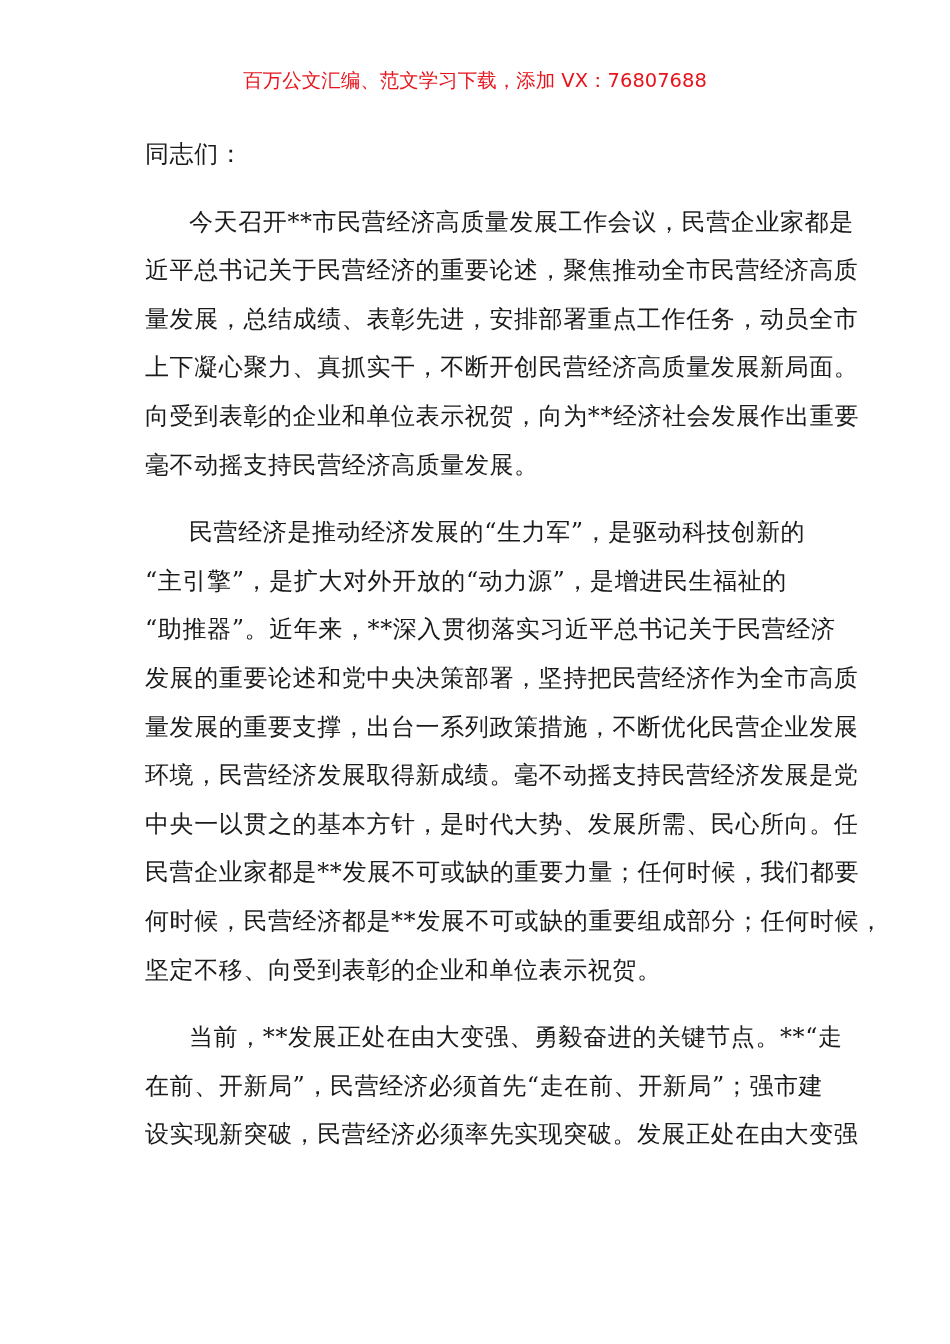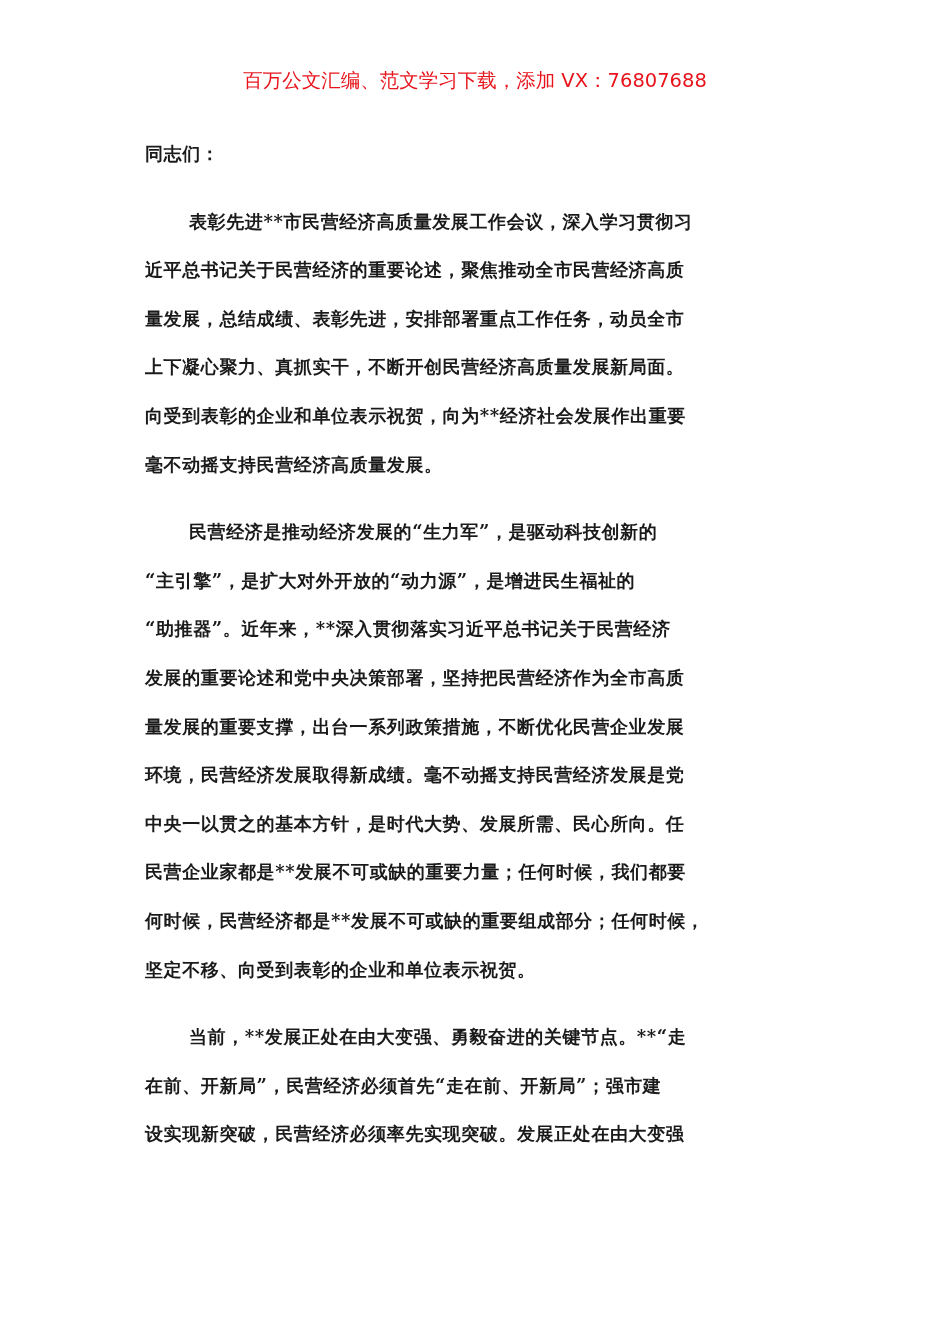--- a/index.html
+++ b/index.html
@@ -29,43 +29,42 @@
       position: absolute;
       left: 145px;
       top: 137px;
       width: 662px;
       font-family: "DejaVu Serif", serif;
       color: #1a1a1a;
     }
     .line {
       height: 48.6px;
       line-height: 34px;
-      font-size: 18px;
+      font-size: 24px;
       white-space: nowrap;
       letter-spacing: 0.6px;
-      font-weight: bold;
     }
     .para-gap {
       height: 19px;
     }
     .indent {
       padding-left: 44px;
     }
   </style>
 </head>
 <body>
 
 <div class="header">百万公文汇编、范文学习下载，添加 VX：76807688</div>
 
 <div class="page">
   <div class="line">同志们：</div>
   <div class="para-gap"></div>
 
   <div class="paragraph">
-    <div class="line indent">表彰先进**市民营经济高质量发展工作会议，深入学习贯彻习</div>
+    <div class="line indent">今天召开**市民营经济高质量发展工作会议，民营企业家都是</div>
     <div class="line">近平总书记关于民营经济的重要论述，聚焦推动全市民营经济高质</div>
     <div class="line">量发展，总结成绩、表彰先进，安排部署重点工作任务，动员全市</div>
     <div class="line">上下凝心聚力、真抓实干，不断开创民营经济高质量发展新局面。</div>
     <div class="line">向受到表彰的企业和单位表示祝贺，向为**经济社会发展作出重要</div>
     <div class="line">毫不动摇支持民营经济高质量发展。</div>
   </div>
   <div class="para-gap"></div>
 
   <div class="paragraph">
     <div class="line indent">民营经济是推动经济发展的“生力军”，是驱动科技创新的</div>

